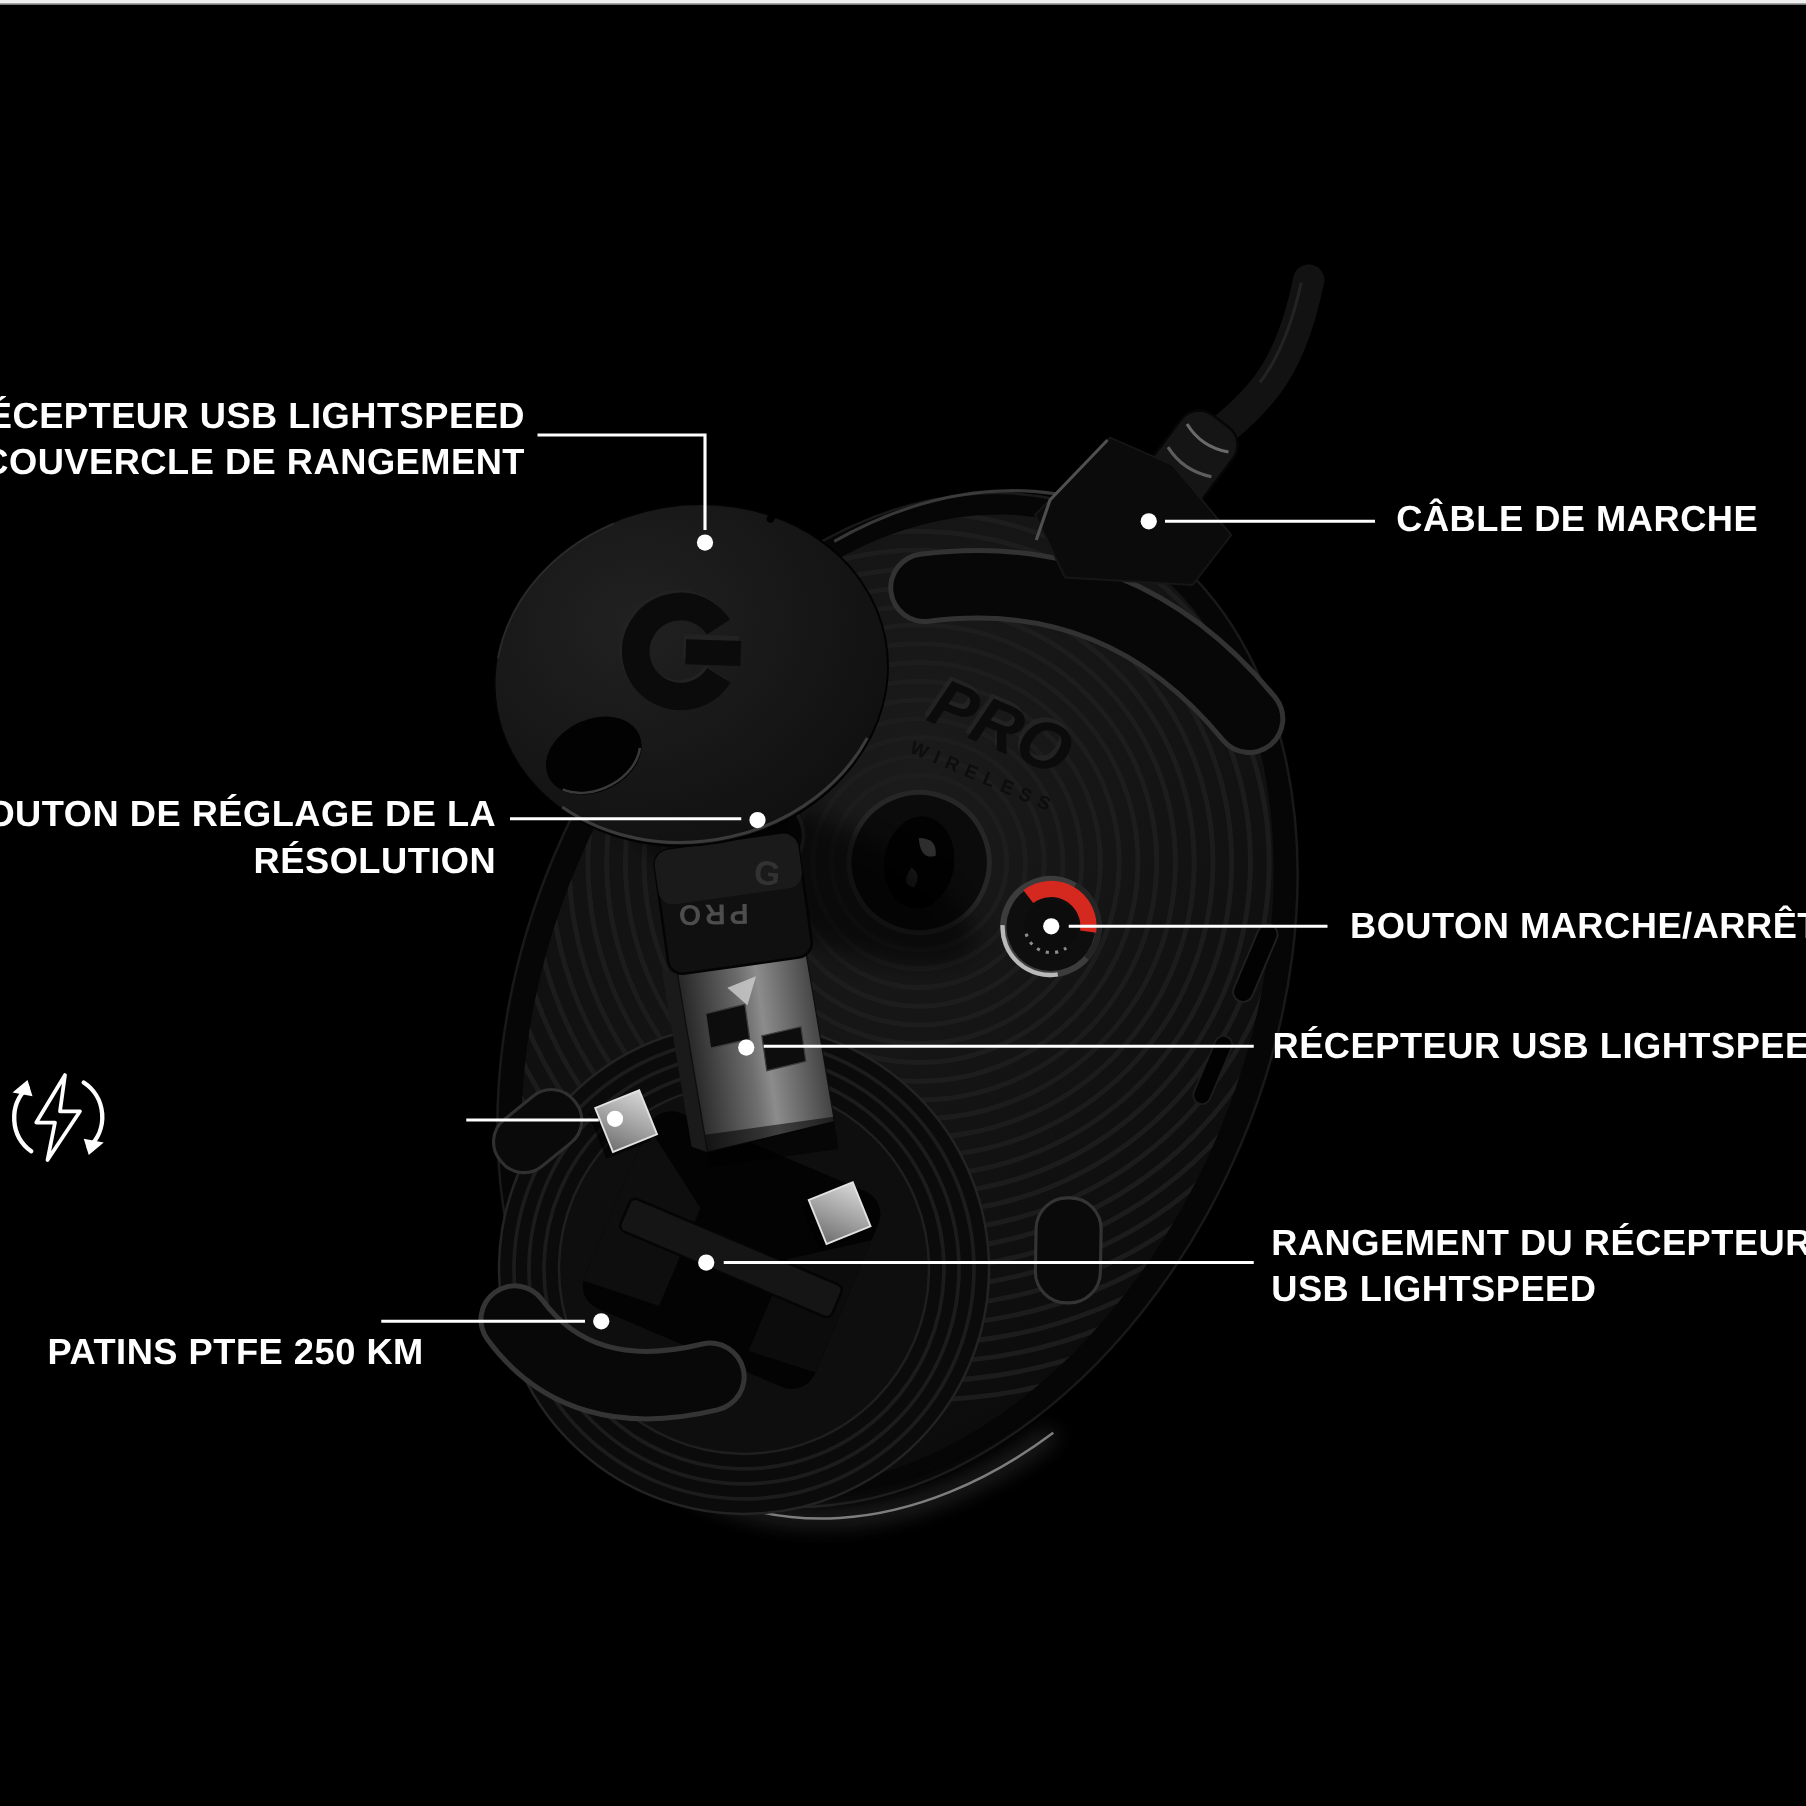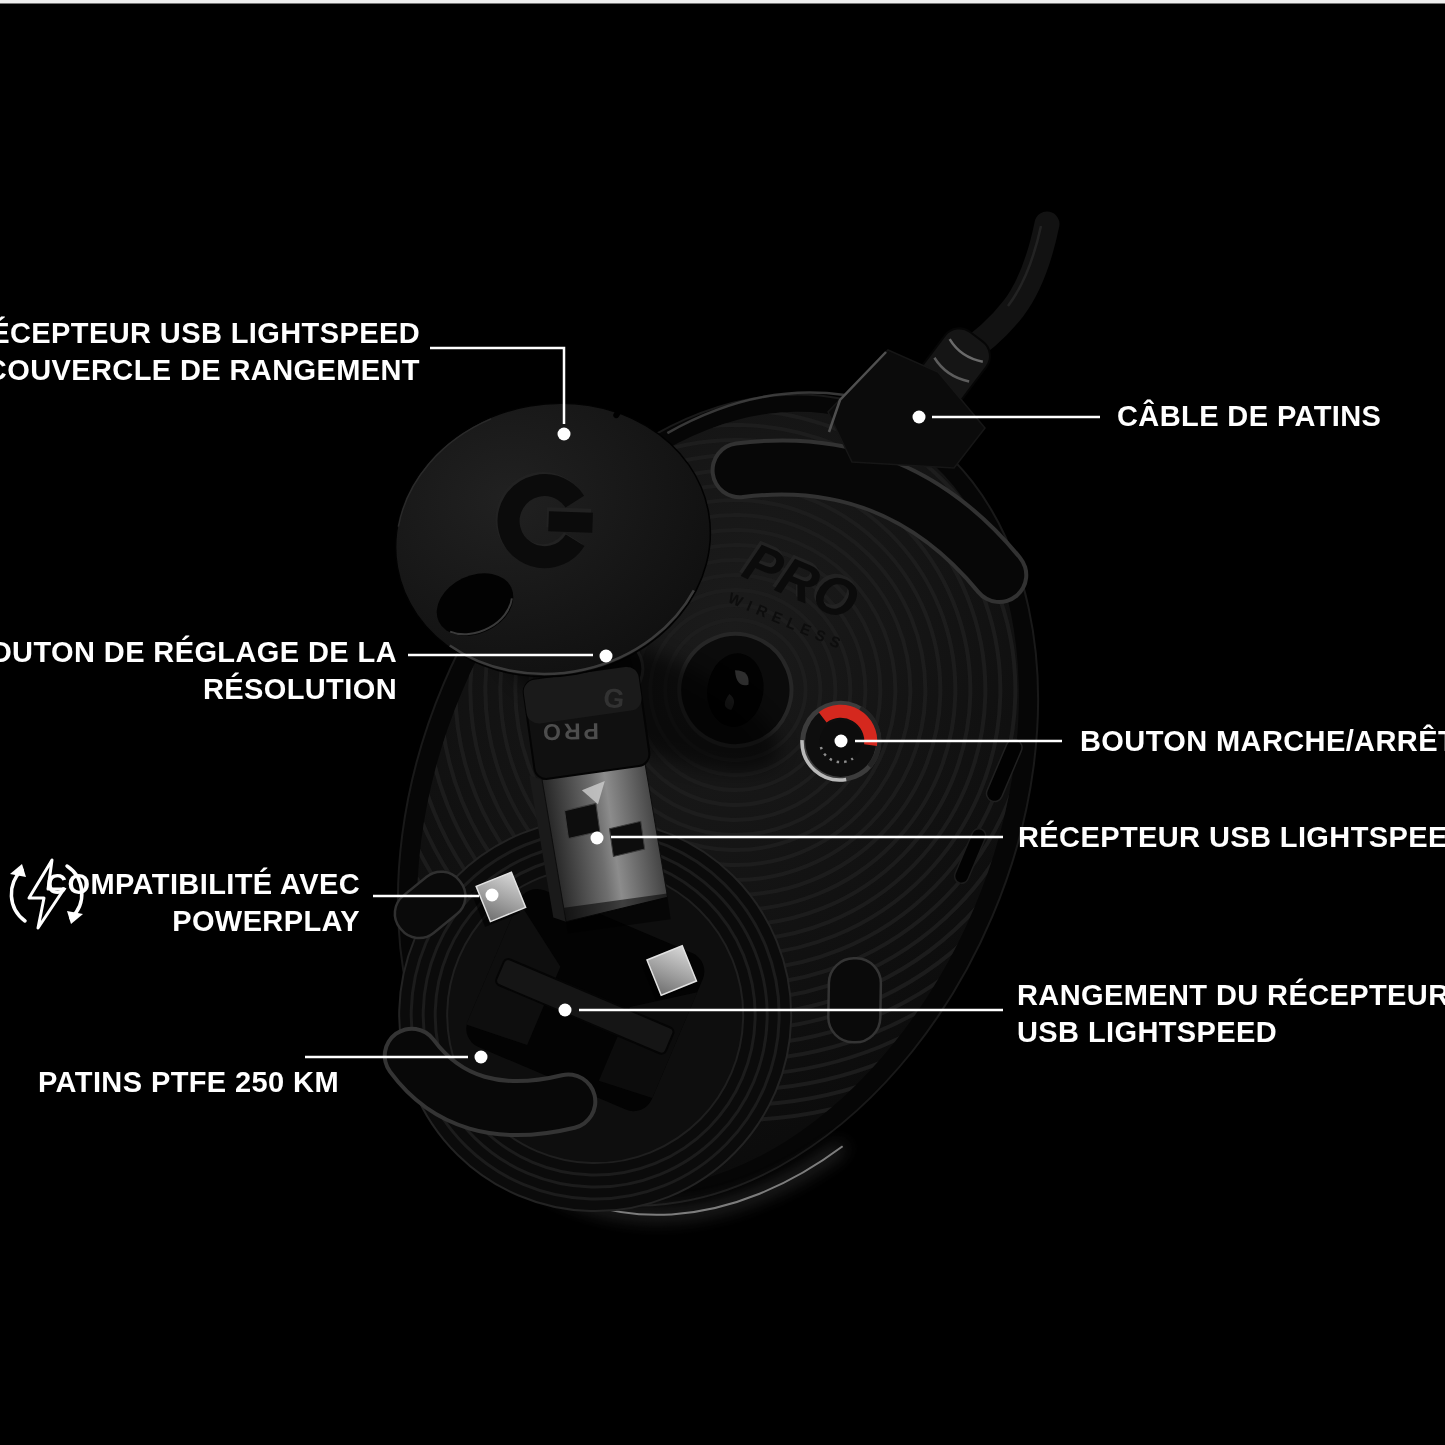--- a/index.html
+++ b/index.html
@@ -251,40 +251,36 @@
       <polygon points="71,924 83,914 67,911" fill="#fff" stroke="none"></polygon>
     </g>
   </svg>
 
   <div class="lbl right" id="lbl-receiver-cover">
     <div>RÉCEPTEUR USB LIGHTSPEED</div>
     <div>COUVERCLE DE RANGEMENT</div>
   </div>
 
   <div class="lbl" id="lbl-charging-cable">
-    <div>CÂBLE DE PATINS</div>
+    <div>CÂBLE DE MARCHE</div>
   </div>
 
   <div class="lbl right" id="lbl-dpi-button">
     <div>BOUTON DE RÉGLAGE DE LA</div>
     <div>RÉSOLUTION</div>
   </div>
 
   <div class="lbl" id="lbl-power-button">
     <div>BOUTON MARCHE/ARRÊT</div>
   </div>
 
   <div class="lbl" id="lbl-usb-receiver">
     <div>RÉCEPTEUR USB LIGHTSPEED</div>
   </div>
 
-  <div class="lbl right" id="lbl-powerplay">
-    <div>COMPATIBILITÉ AVEC</div>
-    <div>POWERPLAY</div>
-  </div>
 
   <div class="lbl" id="lbl-receiver-storage">
     <div>RANGEMENT DU RÉCEPTEUR</div>
     <div>USB LIGHTSPEED</div>
   </div>
 
   <div class="lbl" id="lbl-ptfe-feet">
     <div>PATINS PTFE 250 KM</div>
   </div>
 

